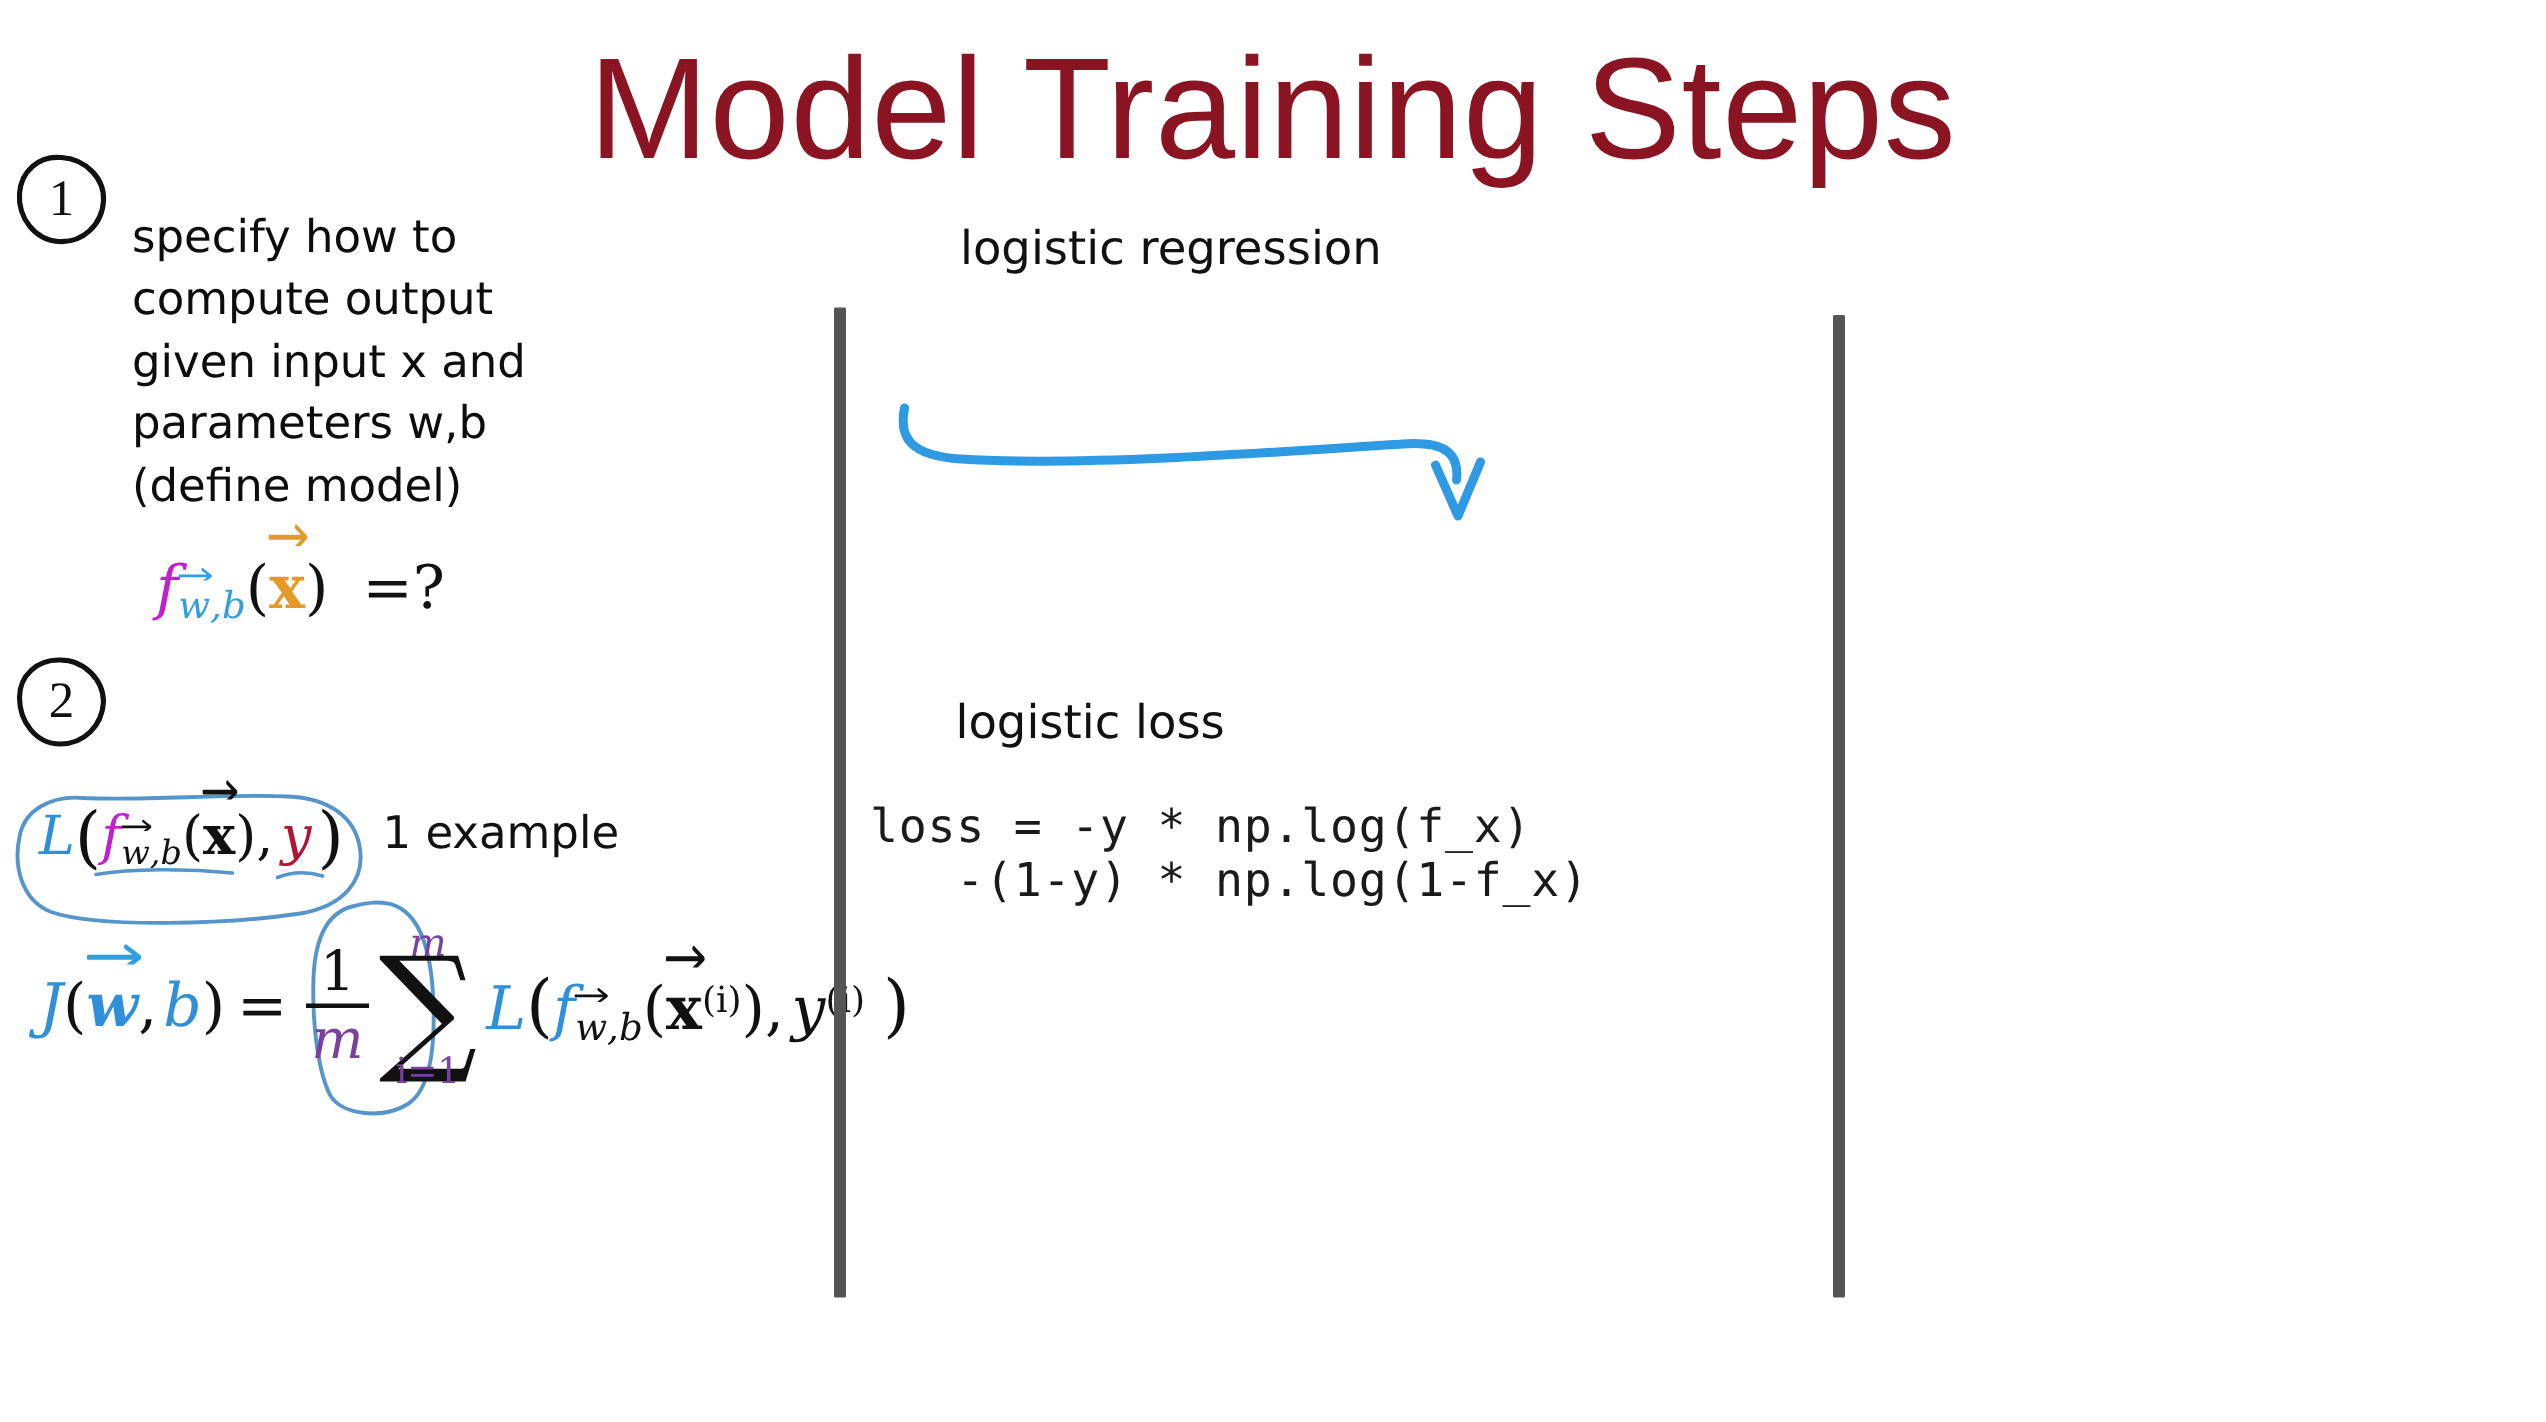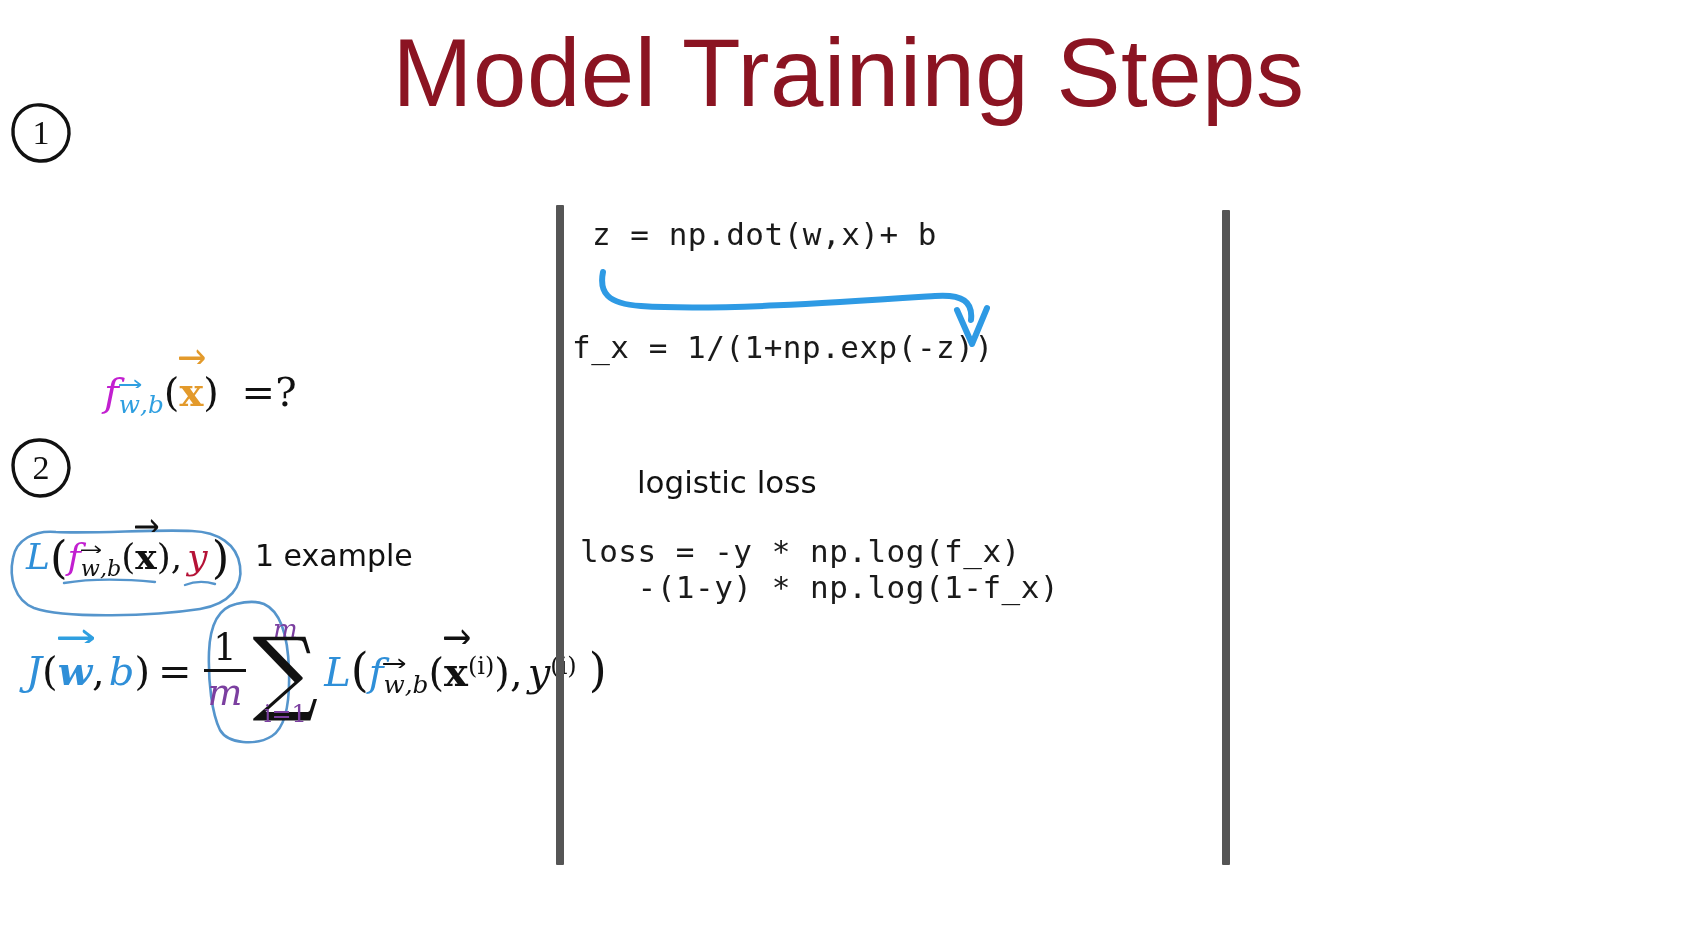--- a/index.html
+++ b/index.html
@@ -208,20 +208,25 @@
 
   <div id="title">Model Training Steps</div>
 
   <div class="step-marker" id="step1-marker">
     <svg width="62" height="62" viewBox="0 0 62 62">
       <path d="M30 3 C16 2 4 12 3 27 C2 43 13 58 29 59 C45 60 58 48 59 32 C60 17 47 4 31 3 Z" fill="none" stroke="#111111" stroke-width="3.4" stroke-linecap="round"></path>
     </svg>
     <span>1</span>
   </div>
 
+  <div class="prose" id="step1-text">specify how to
+compute output
+given input x and
+parameters w,b
+(define model)</div>
 
   <div class="math" id="fx-eq">
     <span class="mi c-magenta">f</span><span class="sub c-blue"><span class="vecwrap"><span class="arr">
             <svg viewBox="0 0 40 12" preserveAspectRatio="none">
               <path d="M1 8 L36 8 M28 3 L38 8 L28 13" fill="none" stroke="#2f9fe0" stroke-width="2.2" stroke-linecap="round" stroke-linejoin="round"></path>
             </svg>
           </span><span class="mi">w</span></span><span class="mi">,</span><span class="mi">b</span></span><span class="c-black">(</span><span class="vecwrap c-orange"><span class="arr">
           <svg viewBox="0 0 40 12" preserveAspectRatio="none">
             <path d="M1 8 L36 8 M28 3 L38 8 L28 13" fill="none" stroke="#e39a2b" stroke-width="2.4" stroke-linecap="round" stroke-linejoin="round"></path>
           </svg>
@@ -297,28 +302,27 @@
             <svg viewBox="0 0 40 12" preserveAspectRatio="none">
               <path d="M1 8 L36 8 M28 3 L38 8 L28 13" fill="none" stroke="#111111" stroke-width="2.4" stroke-linecap="round" stroke-linejoin="round"></path>
             </svg>
           </span><span style="font-weight:700">x</span></span><span class="sup c-black">(i)</span><span class="c-black">)</span><span class="c-black">,</span><span class="mi c-black" style="margin-left:5px">y</span><span class="sup c-black">(i)</span><span class="c-black" style="font-size:1.15em;margin-left:12px">)</span>
     </span>
   </div>
 
   <div class="divider" id="divider-left"></div>
   <div class="divider" id="divider-right"></div>
 
-
-  <div class="code" id="code-z">z = np.dot(w,x)+ b</div>
+  <div class="rhead" id="logreg-head">logistic regression</div>
+
 
   <svg class="ink" id="ink-arrow" width="400" height="90" viewBox="0 0 400 90">
     <path d="M8 10 C4 30 12 42 46 44 C120 49 250 40 340 34 C368 32 378 40 376 58" fill="none" stroke="#2e9ae4" stroke-width="6" stroke-linecap="round"></path>
     <path d="M362 48 L377 82 L392 46" fill="none" stroke="#2e9ae4" stroke-width="6" stroke-linecap="round" stroke-linejoin="round"></path>
   </svg>
 
-  <div class="code" id="code-fx">f_x = 1/(1+np.exp(-z))</div>
 
   <div class="rhead" id="logloss-head">logistic loss</div>
 
   <div class="code" id="code-loss"><span>loss = -y * np.log(f_x)</span>
 <span>   -(1-y) * np.log(1-f_x)</span></div>
 
 </div>
 
 </body></html>

